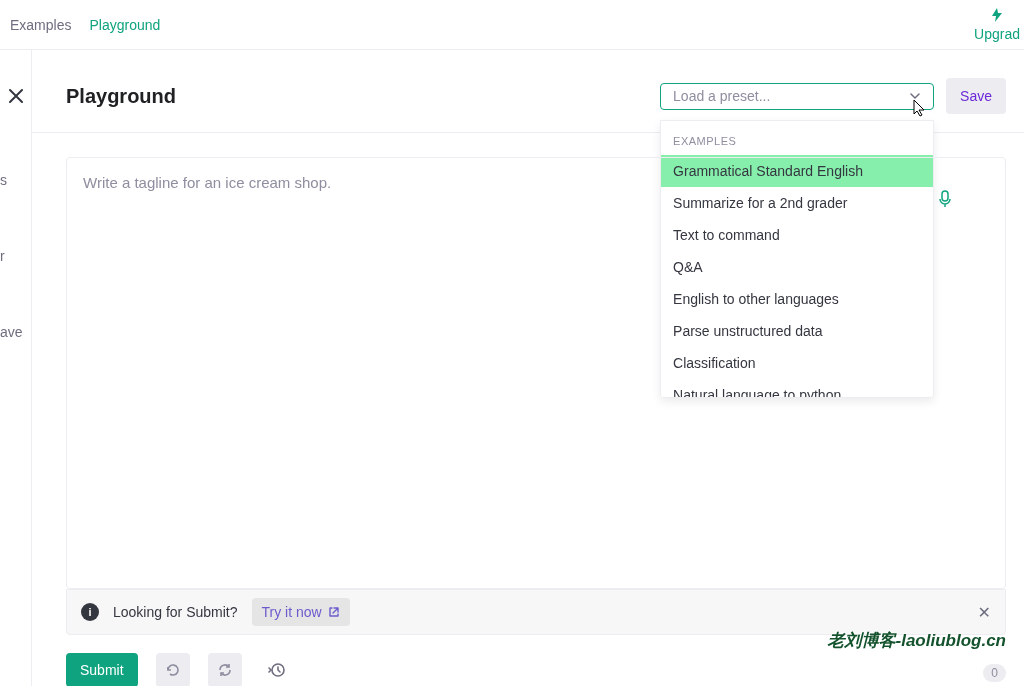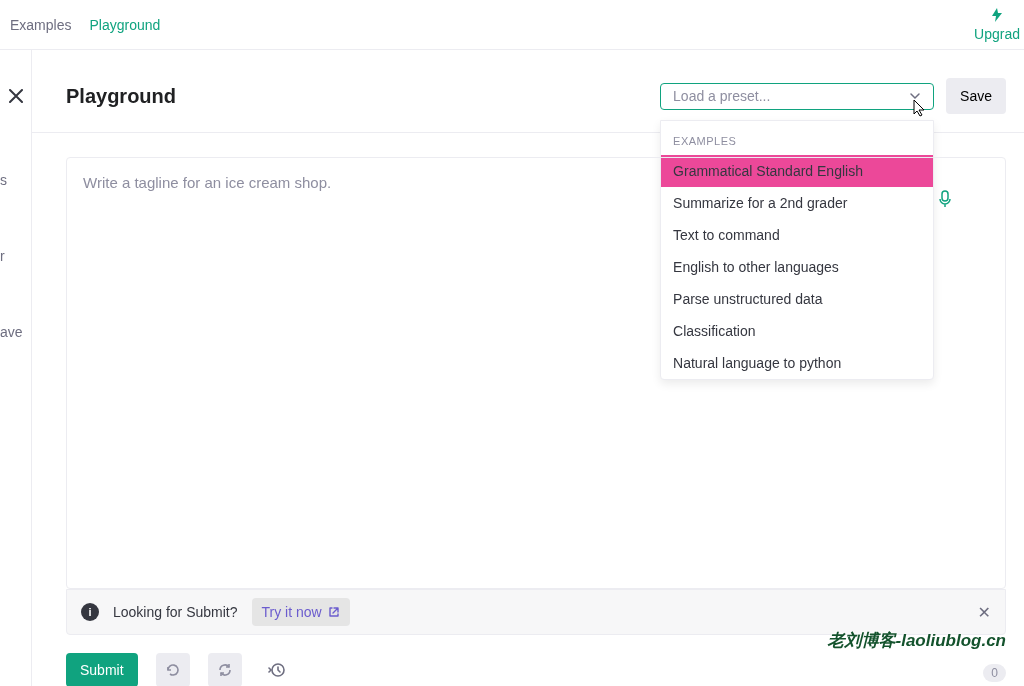--- a/index.html
+++ b/index.html
@@ -27,29 +27,29 @@
   .content{flex:1;position:relative;padding:28px 0 0 0;}
   
   .hdr{display:flex;align-items:center;padding:0 18px 18px 34px;border-bottom:1px solid var(--border);}
   .hdr h1{font-size:20px;font-weight:600;color:#202123;margin:0;flex:0 0 auto;}
   .hdr-spacer{flex:1;}
   .preset-wrap{position:relative;}
   .preset-select{width:274px;height:27px;border:1px solid var(--teal);border-radius:4px;background:#fff;display:flex;align-items:center;padding:0 12px;cursor:pointer;}
   .preset-select span{color:var(--gray-light);font-size:14px;}
   .preset-select .chev{margin-left:auto;color:var(--gray-text);}
   .cursor-ptr{position:absolute;right:6px;top:16px;pointer-events:none;}
-  .save-btn{margin-left:12px;height:36px;padding:0 14px;border:none;background:var(--btn-gray);color:#000000;border-radius:4px;font-size:14px;cursor:pointer;}
+  .save-btn{margin-left:12px;height:36px;padding:0 14px;border:none;background:var(--btn-gray);color:#6d28d9;border-radius:4px;font-size:14px;cursor:pointer;}
   
   .dropdown{position:absolute;top:37px;left:0;width:274px;background:#fff;border:1px solid var(--border);border-radius:0 0 4px 4px;box-shadow:0 4px 10px rgba(0,0,0,.08);max-height:278px;overflow-y:auto;}
   .dropdown::-webkit-scrollbar{width:10px;}
   .dropdown::-webkit-scrollbar-track{background:#f5f5f5;}
   .dropdown::-webkit-scrollbar-thumb{background:#c9c9cf;border-radius:2px;}
   .dd-header{font-size:11px;letter-spacing:.5px;color:var(--gray-light);padding:14px 12px 8px;}
   .dd-item{font-size:14px;color:#353740;padding:8px 12px;cursor:pointer;}
-  .dd-item.hl{background:#ec4899;}
+  .dd-item.hl{background:#86efac;}
   
   .workspace{padding:24px 18px 0 34px;display:flex;gap:14px;}
   .editor-col{flex:1;display:flex;flex-direction:column;}
   .editor{border:1px solid var(--border);border-radius:4px;height:432px;padding:16px;font-size:15px;color:var(--gray-light);position:relative;}
   .mic{color:var(--teal);position:absolute;font-size:16px;left:906px;top:140px;cursor:pointer;}
   
   .banner{margin-top:0;border:1px solid var(--border);border-top:1px solid var(--border);border-radius:0 0 4px 4px;background:#f7f7f8;display:flex;align-items:center;padding:10px 14px;gap:14px;height:46px;}
   .banner .info{width:18px;height:18px;border-radius:50%;background:#353740;color:#fff;display:flex;align-items:center;justify-content:center;font-size:11px;font-weight:600;}
   .banner .txt{font-size:14px;color:#353740;}
   .try-pill{background:#e5e5e5;color:var(--purple);font-size:14px;border-radius:4px;padding:6px 10px;display:flex;align-items:center;gap:6px;cursor:pointer;}
@@ -111,20 +111,21 @@
         </div>
         <svg class="cursor-ptr" width="16" height="18" viewBox="0 0 16 18">
             <path d="M2 1 L2 15 L5 12 L8 17 L10 16 L7 11 L12 11 Z" fill="#fff" stroke="#000" stroke-width="1"></path>
           </svg>
 
         <div class="dropdown">
           <div class="dd-header">EXAMPLES</div>
           <div class="dd-item hl">Grammatical Standard English</div>
           <div class="dd-item">Summarize for a 2nd grader</div>
           <div class="dd-item">Text to command</div>
+          <div class="dd-item">Q&amp;A</div>
           <div class="dd-item">English to other languages</div>
           <div class="dd-item">Parse unstructured data</div>
           <div class="dd-item">Classification</div>
           <div class="dd-item">Natural language to python</div>
 
         </div>
       </div>
       <button class="save-btn">Save</button>
     </div>
 

